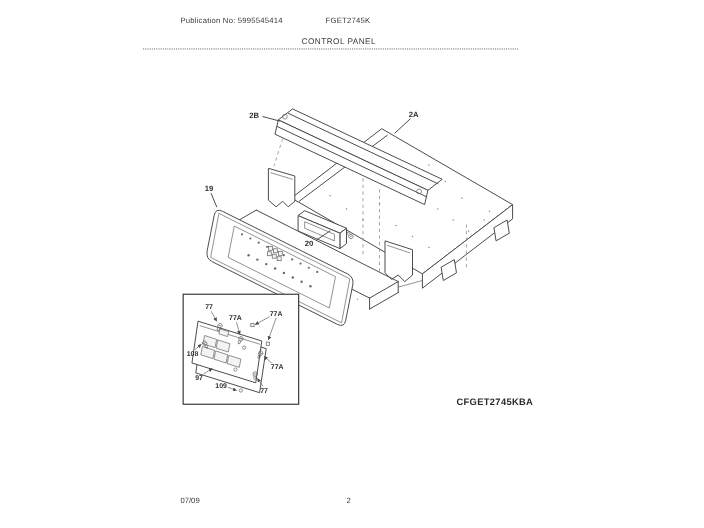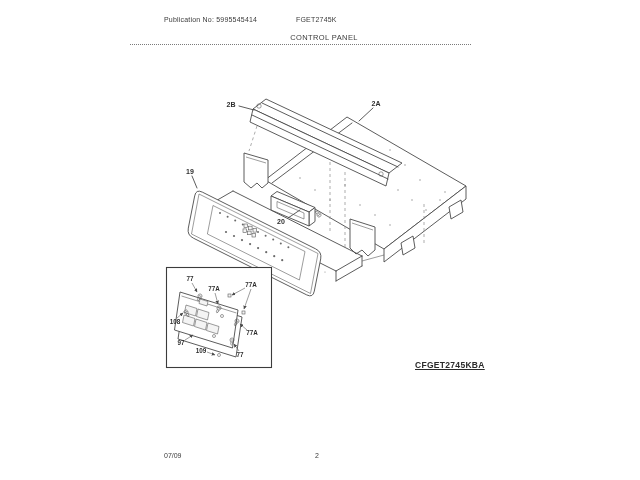--- a/index.html
+++ b/index.html
@@ -5,42 +5,42 @@
   html,body{margin:0;padding:0;background:#e8e8e8;}
   .page{
     position:relative;width:640px;height:480px;background:#ffffff;
     font-family:"Liberation Sans",sans-serif;color:#2e2e2e;overflow:hidden;
     box-shadow:0 0 0 1px #cfcfcf;
   }
   .abs{position:absolute;}
   .hdr-text{font-size:7px;letter-spacing:.2px;color:#3a3a3a;white-space:nowrap;}
   .title-text{font-size:7.5px;letter-spacing:.4px;color:#3a3a3a;text-align:center;width:160px;}
   .rule{border-top:1px dotted #7a7a7a;height:0;width:341px;}
-  .code-text{font-size:8.5px;font-weight:bold;letter-spacing:.3px;color:#2b2b2b;white-space:nowrap;text-decoration:underline;}
+  .code-text{font-size:8.5px;font-weight:bold;letter-spacing:.3px;color:#2b2b2b;white-space:nowrap;}
   .ftr-text{font-size:7px;color:#3a3a3a;white-space:nowrap;}
   svg{position:absolute;left:0;top:0;}
   svg .ln{stroke:#4a4a4a;stroke-width:.9;fill:none;stroke-linejoin:round;stroke-linecap:round;}
   svg .lnf{stroke:#4a4a4a;stroke-width:.9;fill:#ffffff;stroke-linejoin:round;}
   svg .thin{stroke:#5a5a5a;stroke-width:.6;fill:none;}
   svg .comp{stroke:#5a5a5a;stroke-width:.6;fill:#f4f4f4;}
   svg .dash{stroke:#8a8a8a;stroke-width:.7;fill:none;stroke-dasharray:3 3;}
   svg .spk{fill:#8c8c8c;stroke:none;}
   svg .dot{fill:#6a6a6a;stroke:none;}
   svg text{font-family:"Liberation Sans",sans-serif;font-weight:bold;fill:#2e2e2e;}
   svg .cl{font-size:7px;text-anchor:middle;}
   svg .cli{font-size:6.3px;text-anchor:middle;}
 </style>
 </head>
 <body>
 
 <div class="page">
 
   <div class="abs hdr-text" style="left:164px;top:16px;">Publication No: 5995545414</div>
   <div class="abs hdr-text" style="left:296px;top:16px;">FGET2745K</div>
-  <div class="abs title-text" style="left:244px;top:33px;">CONTROL PANEL</div>
+  <div class="abs title-text" style="left:228px;top:33px;">CONTROL PANEL</div>
   <div class="abs rule" style="left:130px;top:44px;"></div>
 
   <svg width="640" height="480" viewBox="0 0 640 480">
     <defs>
       <marker id="arr" markerWidth="7" markerHeight="6" refX="5.5" refY="3" orient="auto">
         <path d="M0,0 L6,3 L0,6 Z" fill="#4a4a4a"></path>
       </marker>
       <g id="screw-proto">
         <circle r="2" class="thin" fill="#ffffff"></circle>
         <line x1="-1.3" y1="0" x2="1.3" y2="0" class="thin"></line>

